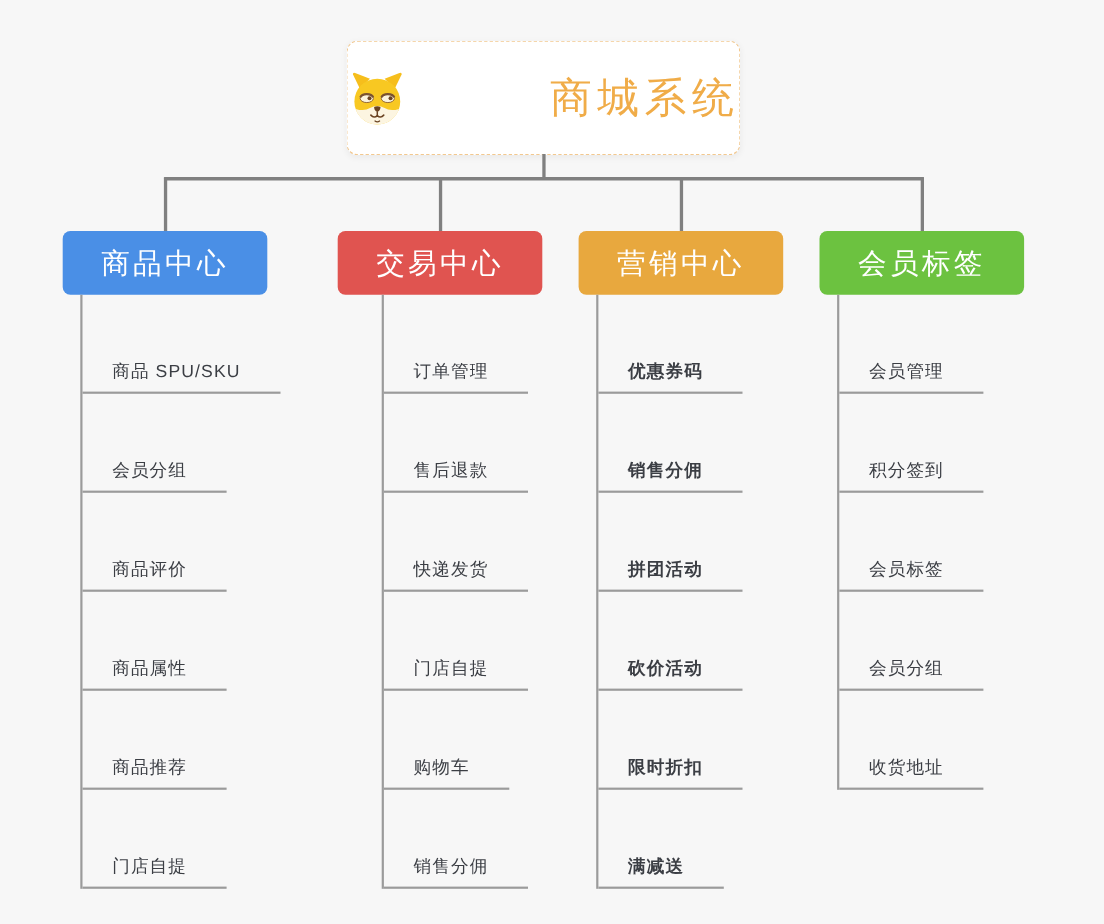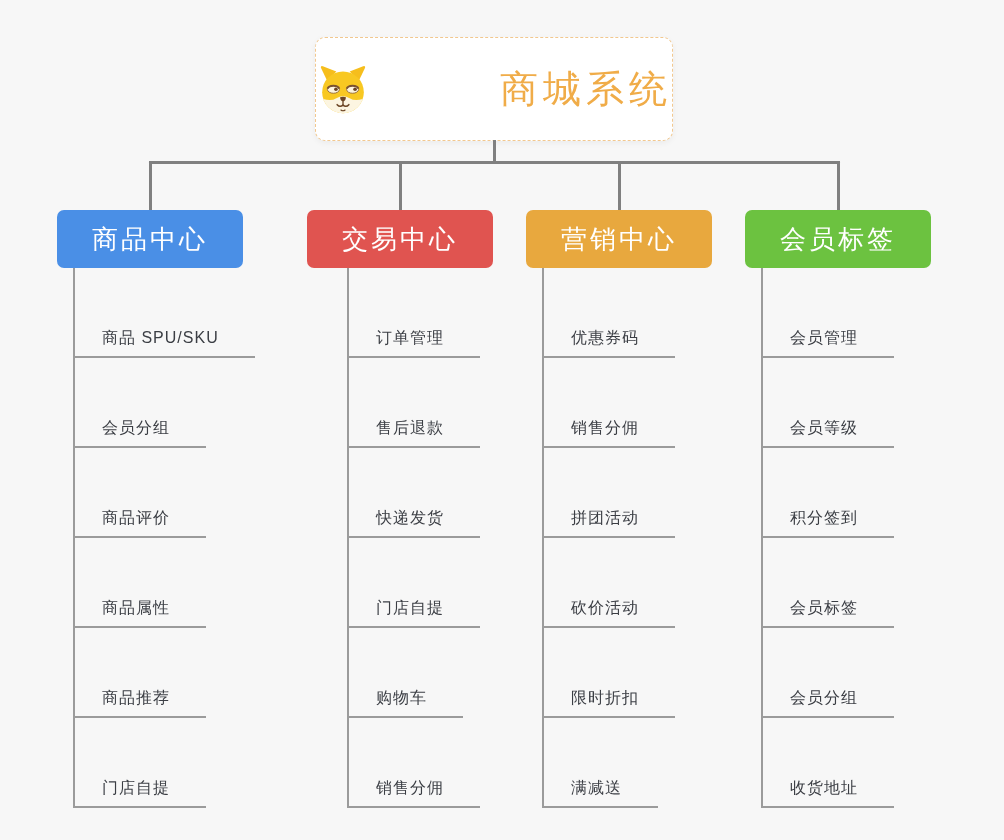--- a/index.html
+++ b/index.html
@@ -40,21 +40,21 @@
     display:flex;align-items:center;justify-content:center;
     box-sizing:border-box;white-space:nowrap;
   }
   .branch-1{left:57px;} .branch-2{left:307px;} .branch-3{left:526px;} .branch-4{left:745px;}
 
   
   .children{
     position:absolute;top:268px;
     border-left:2px solid #9B9B9B;
   }
-  .children-1{left:73px;} .children-2{left:307px;margin-left:40px;} .children-3{left:542px;} .children-4{left:761px;}
+  .children-1{left:73px;} .children-2{left:307px;margin-left:40px;} .children-3{left:542px;font-weight:bold;} .children-4{left:761px;}
   .child{
     height:88px;
     display:flex;align-items:flex-end;
     width:max-content;
     border-bottom:2px solid #9B9B9B;
   }
   .child span{
     display:block;
     padding:0 36px 7px 27px;
     font-size:16px;letter-spacing:1px;color:#3B3E44;
@@ -176,23 +176,20 @@
     <div class="child">
         <span>满减送</span>
       </div>
   </div>
 
   <div class="children children-4">
     <div class="child">
         <span>会员管理</span>
       </div>
     <div class="child">
-        <span>会员等级</span>
-      </div>
-    <div class="child">
         <span>积分签到</span>
       </div>
     <div class="child">
         <span>会员标签</span>
       </div>
     <div class="child">
         <span>会员分组</span>
       </div>
     <div class="child">
         <span>收货地址</span>

